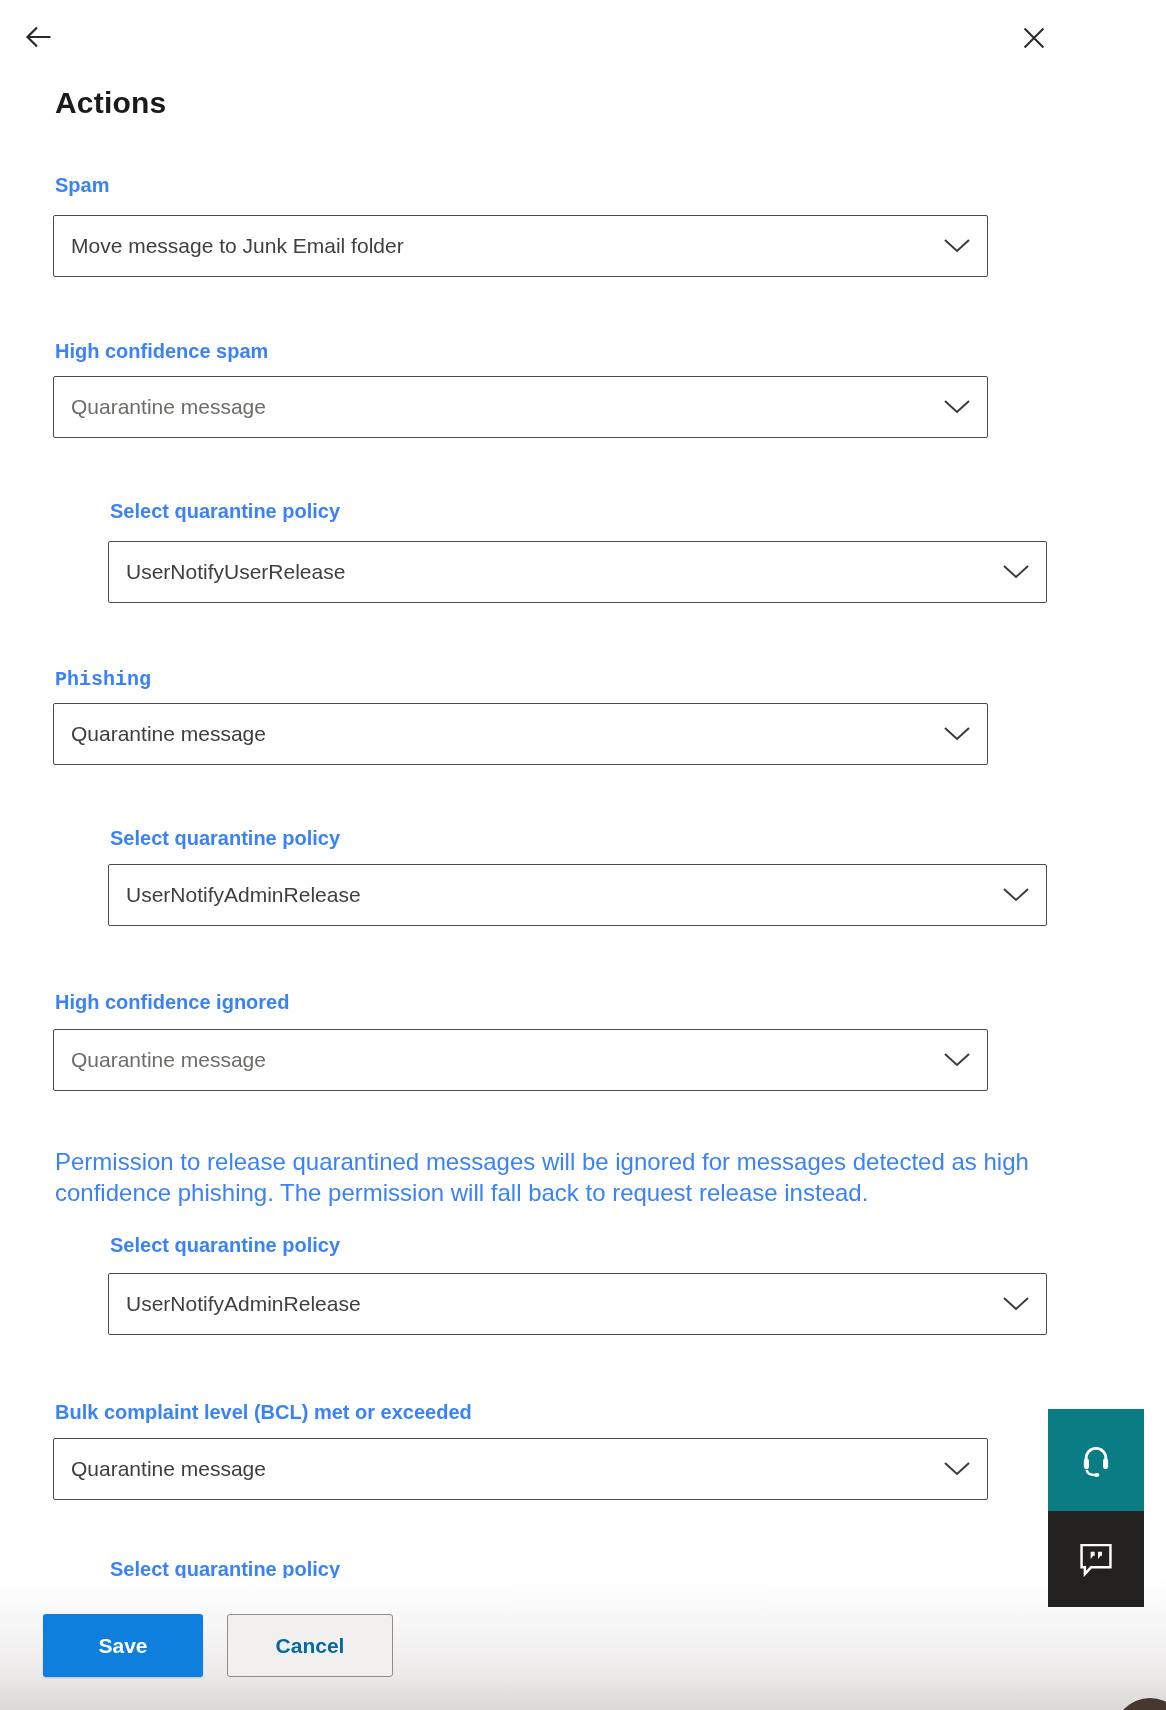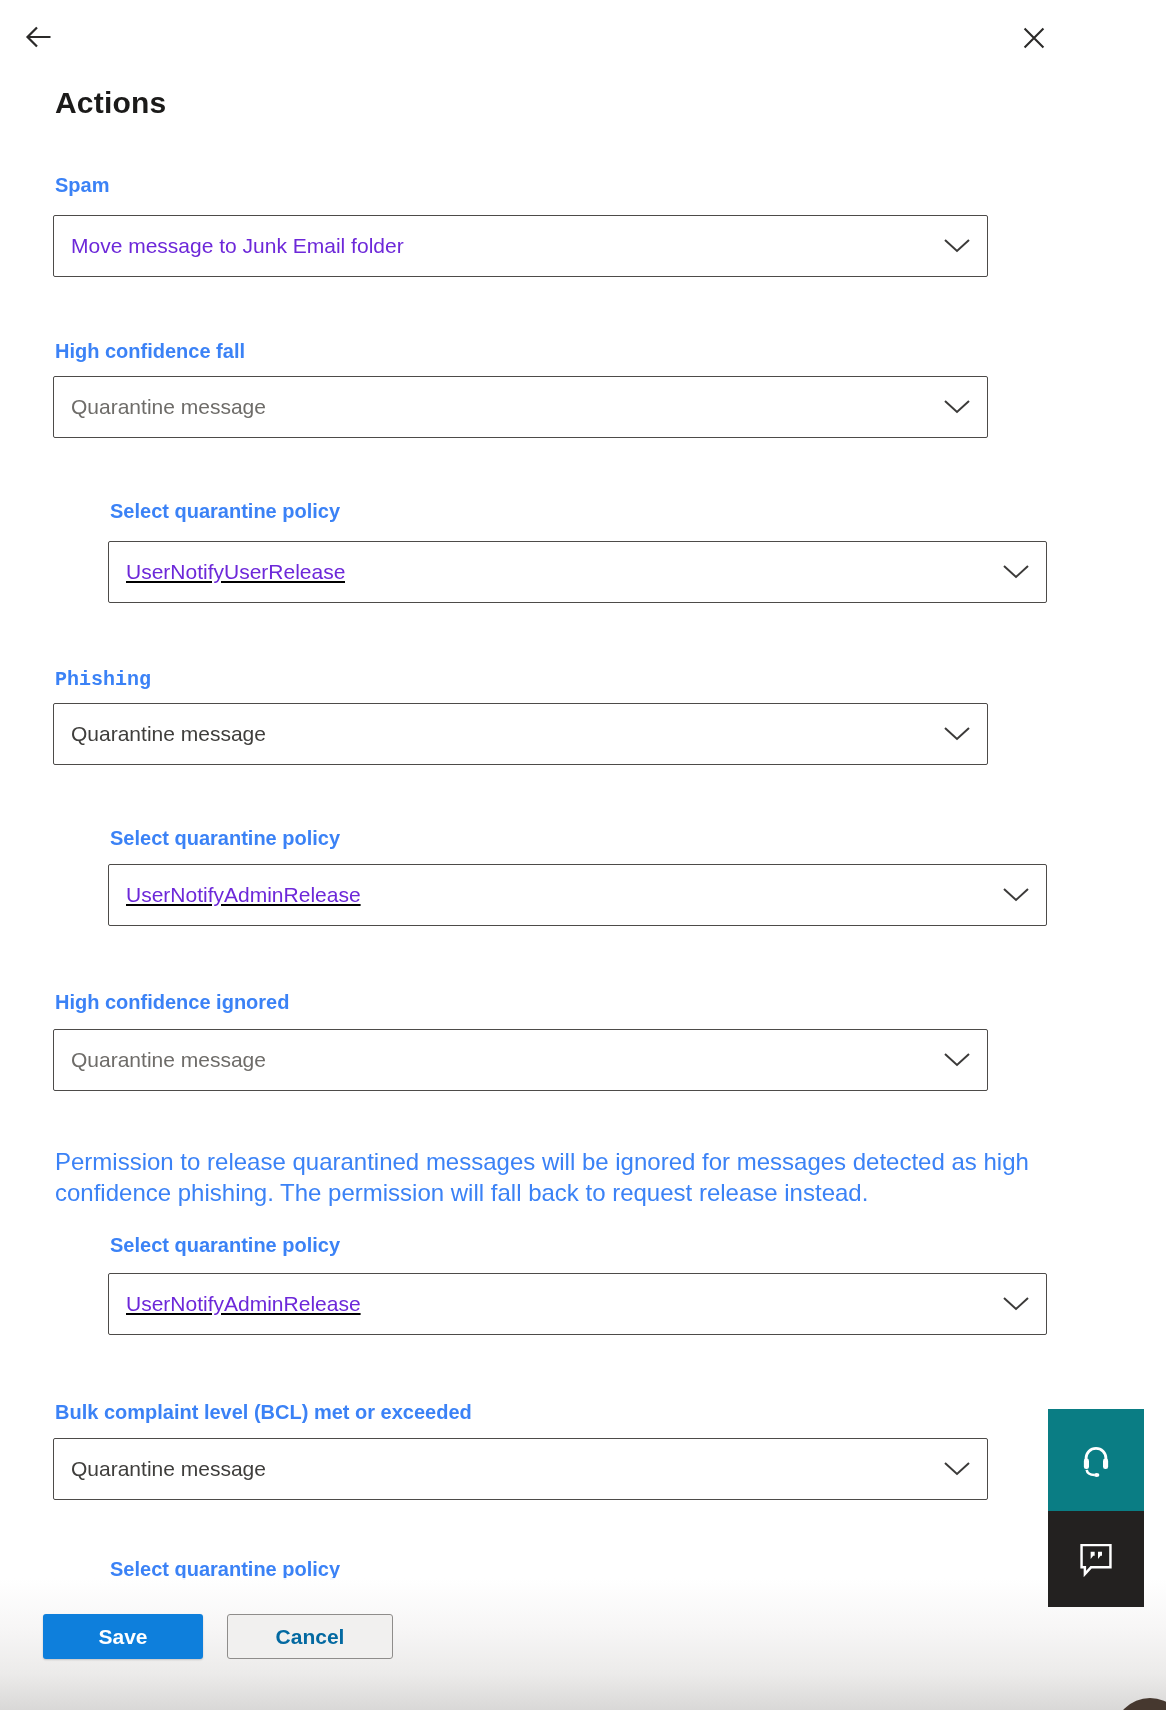--- a/index.html
+++ b/index.html
@@ -27,36 +27,36 @@
   }
   .field-label{
     position:absolute;font-size:20px;font-weight:600;color:#3b82f6;line-height:26px;white-space:nowrap;
   }
   .dd{
     position:absolute;height:62px;box-sizing:border-box;background:#fff;
     border:1.5px solid var(--border);border-radius:2px;
     display:flex;align-items:center;padding:0 56px 0 17px;cursor:pointer;
   }
   .dd-main{left:53px;width:935px;}
-  .dd-indent{left:108px;width:939px;text-decoration:underline;}
-  .dd-text{font-size:21px;color:#6d28d9;white-space:nowrap;overflow:hidden;}
+  .dd-indent{left:108px;width:939px;}
+  .dd-text{font-size:21px;color:#404040;white-space:nowrap;overflow:hidden;}
   .dd.muted .dd-text{color:#6e6c69;}
   .dd.semi  .dd-text{color:#3f3e3c;}
   .chev{position:absolute;right:16px;top:50%;transform:translateY(-50%);}
   .note{
     position:absolute;left:55px;top:1146px;width:985px;
     font-size:24px;line-height:31px;color:#3b82f6;font-weight:400;
   }
   .clipped-label{z-index:1;}
   .footer-bg{
     position:absolute;left:0;top:1578px;width:1166px;height:132px;z-index:2;
     background:linear-gradient(180deg, rgba(255,255,255,.92) 0%, #f7f6f6 38%, #ecebea 72%, #d9d8d7 100%);
   }
   .btn{
-    position:absolute;top:1614px;height:45px;z-index:3;cursor:pointer;
+    position:absolute;top:1614px;height:63px;z-index:3;cursor:pointer;
     font-family:"Liberation Sans",sans-serif;font-size:21px;font-weight:600;
     display:flex;align-items:center;justify-content:center;border-radius:3px;
   }
   #save-btn{left:43px;width:160px;background:var(--accent);color:#ffffff;border:none;box-shadow:0 1px 2px rgba(0,0,0,.18);}
   #cancel-btn{left:227px;width:166px;background:#f1f0ef;color:#0369a1;border:1.5px solid #8f8d8b;box-sizing:border-box;}
   .side-btn{
     position:absolute;left:1048px;width:96px;z-index:4;border:none;cursor:pointer;
     display:flex;align-items:center;justify-content:center;padding:0;
   }
   #support-btn{top:1409px;height:102px;background:var(--support-teal);}
@@ -83,21 +83,21 @@
 <div class="page-title">Actions</div>
 
 <div class="field-label" style="left:55px;top:172px;">Spam</div>
 <div class="dd dd-main" style="top:215px;">
   <span class="dd-text">Move message to Junk Email folder</span>
   <svg class="chev" width="28" height="16" viewBox="0 0 28 16">
     <path d="M2 2 L14 13 L26 2" stroke="#3b3a39" stroke-width="2" fill="none"></path>
   </svg>
 </div>
 
-<div class="field-label" style="left:55px;top:338px;">High confidence fall</div>
+<div class="field-label" style="left:55px;top:338px;">High confidence spam</div>
 <div class="dd dd-main muted" style="top:376px;">
   <span class="dd-text">Quarantine message</span>
   <svg class="chev" width="28" height="16" viewBox="0 0 28 16">
     <path d="M2 2 L14 13 L26 2" stroke="#3b3a39" stroke-width="2" fill="none"></path>
   </svg>
 </div>
 
 <div class="field-label" style="left:110px;top:498px;">Select quarantine policy</div>
 <div class="dd dd-indent" style="top:541px;">
   <span class="dd-text">UserNotifyUserRelease</span>

